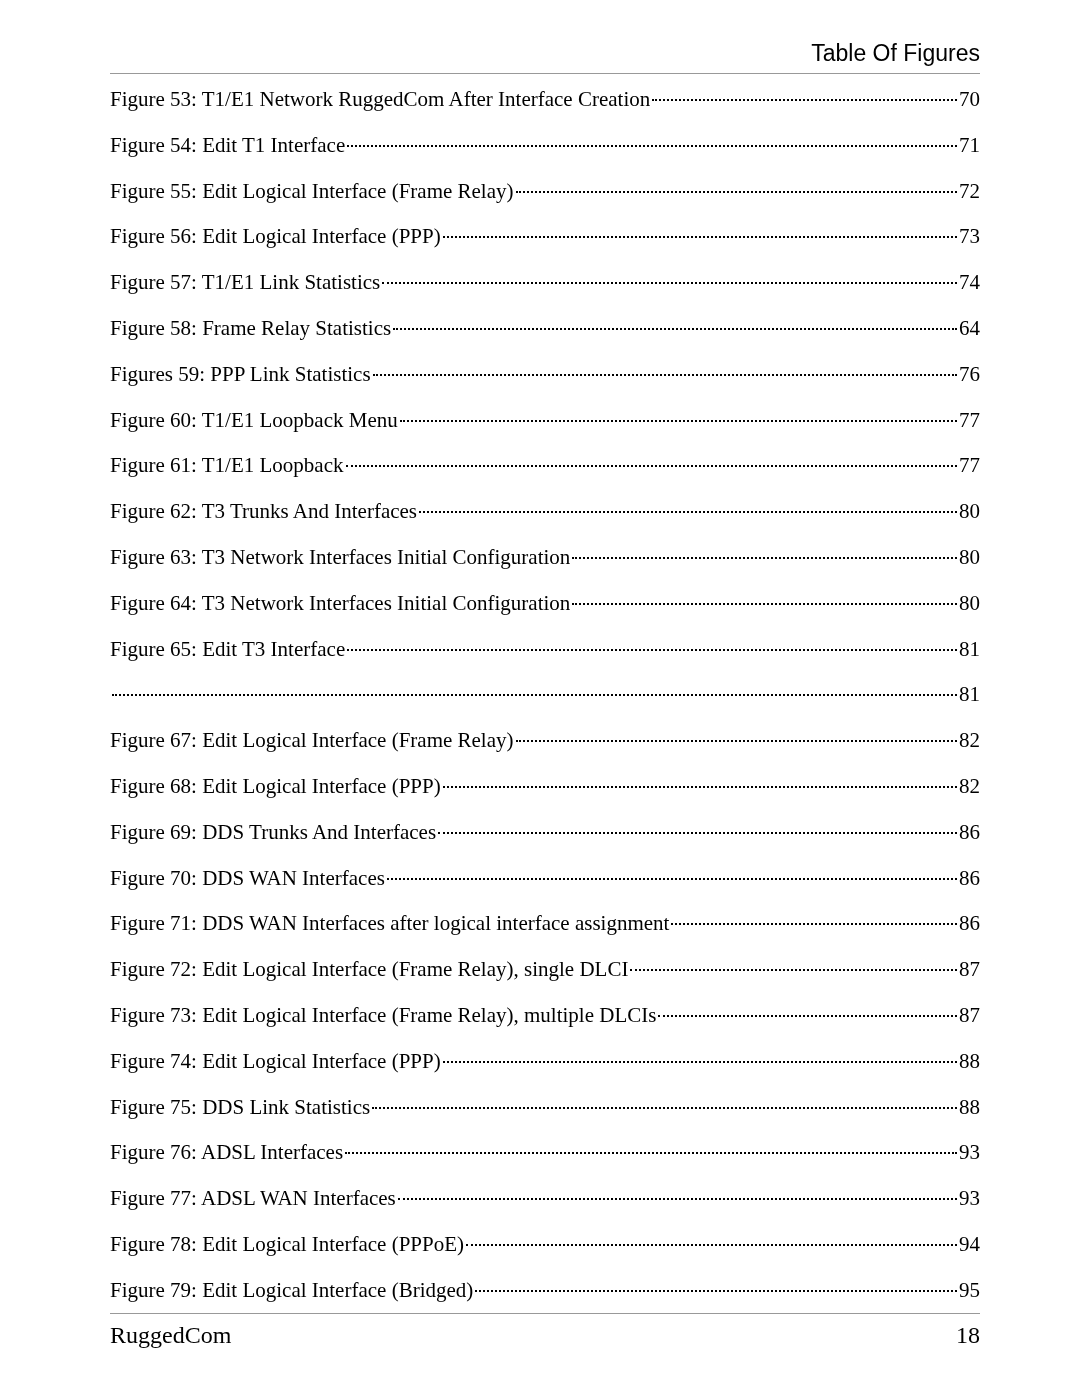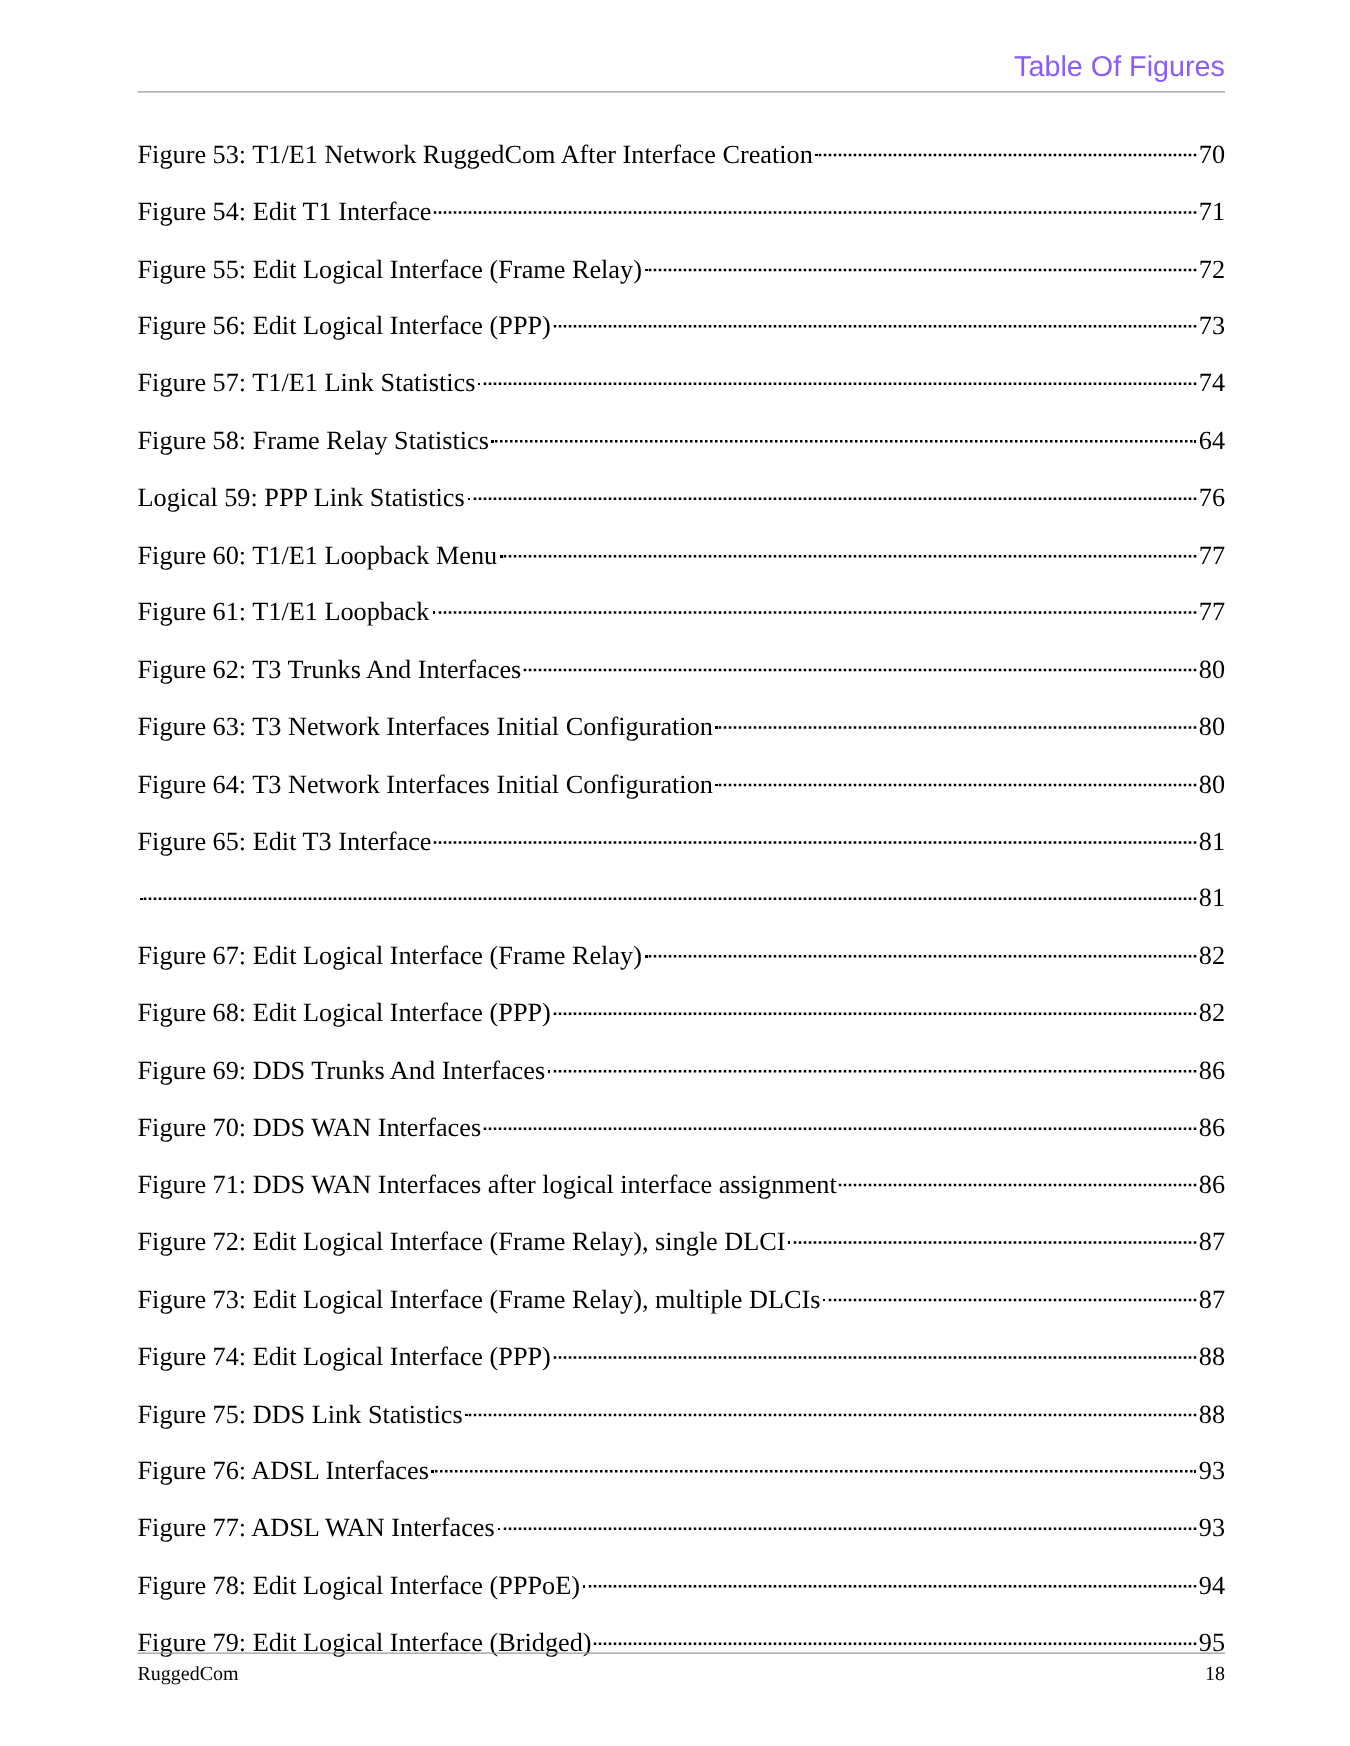--- a/index.html
+++ b/index.html
@@ -13,25 +13,25 @@
       width: 1080px;
       height: 1397px;
       margin: 0 auto;
       padding: 40px 100px 40px 110px;
       box-sizing: border-box;
       position: relative;
     }
     .header {
       border-bottom: 1px solid #999;
       padding-bottom: 6px;
-      margin-bottom: 36px;
+      margin-bottom: 12px;
       text-align: right;
       font-size: 23px;
       font-family: Verdana, Geneva, sans-serif;
-      color: #8b5cf6;
+      color: #000000;
     }
     .toc-list {
       list-style: none;
       padding: 0;
       margin: 0;
     }
     .toc-entry {
       display: flex;
       align-items: baseline;
       font-size: 21px;
@@ -54,21 +54,21 @@
     }
     .footer {
       position: absolute;
       left: 110px;
       right: 100px;
       bottom: 48px;
       border-top: 1px solid #999;
       padding-top: 8px;
       display: flex;
       justify-content: space-between;
-      font-size: 16px;
+      font-size: 24px;
     }
   </style>
 </head>
 <body>
 
 <div class="page">
   <div class="header">
     <span>Table Of Figures</span>
   </div>
 
@@ -97,21 +97,21 @@
         <span class="toc-label">Figure 57: T1/E1 Link Statistics</span>
         <span class="toc-leader"></span>
         <span class="toc-page">74</span>
       </li>
       <li class="toc-entry">
         <span class="toc-label">Figure 58: Frame Relay Statistics</span>
         <span class="toc-leader"></span>
         <span class="toc-page">64</span>
       </li>
       <li class="toc-entry">
-        <span class="toc-label">Logical 59: PPP Link Statistics</span>
+        <span class="toc-label">Figures 59: PPP Link Statistics</span>
         <span class="toc-leader"></span>
         <span class="toc-page">76</span>
       </li>
       <li class="toc-entry">
         <span class="toc-label">Figure 60: T1/E1 Loopback Menu</span>
         <span class="toc-leader"></span>
         <span class="toc-page">77</span>
       </li>
       <li class="toc-entry">
         <span class="toc-label">Figure 61: T1/E1 Loopback</span>

